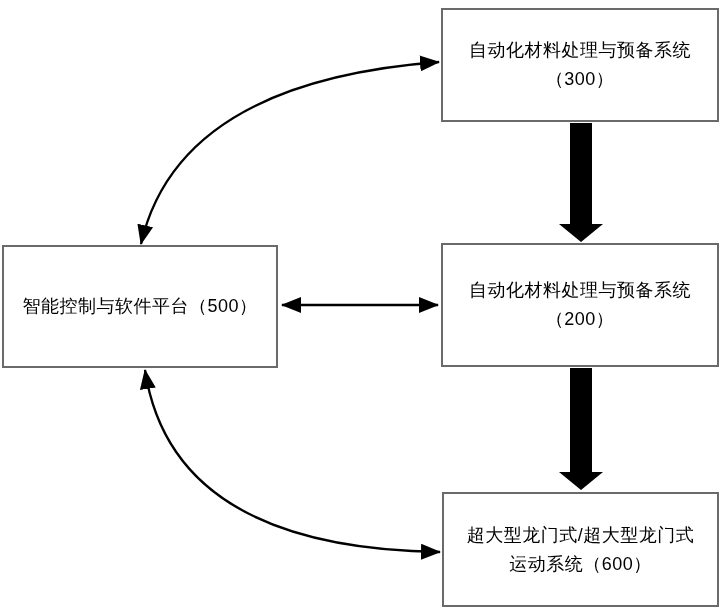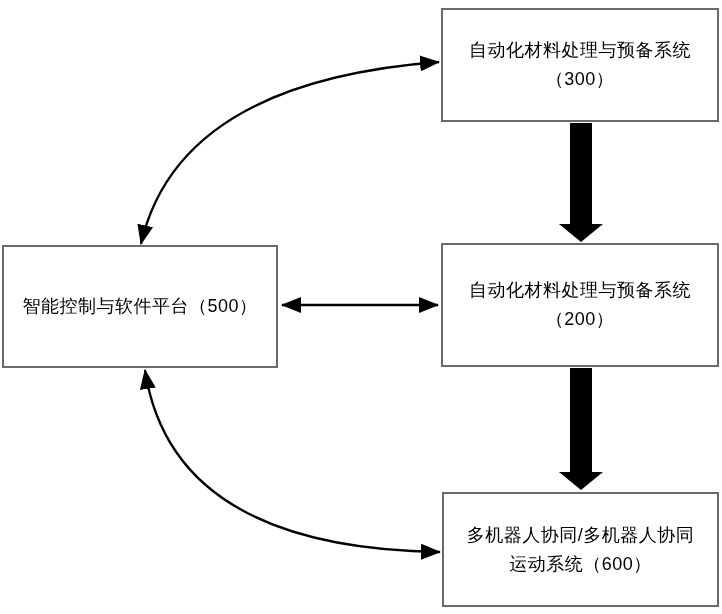--- a/index.html
+++ b/index.html
@@ -80,21 +80,21 @@
     <span>自动化材料处理与预备系统</span>
     <span>（300）</span>
   </div>
 
   <div class="node" id="node-300">
     <span>自动化材料处理与预备系统</span>
     <span>（200）</span>
   </div>
 
   <div class="node" id="node-400">
-    <span>多机器人协同/多机器人协同</span>
+    <span>超大型龙门式/超大型龙门式</span>
     <span>运动系统（600）</span>
   </div>
 
   <div class="node" id="node-500">
     <span>智能控制与软件平台（500）</span>
   </div>
 
 </div>
 
 </body></html>

